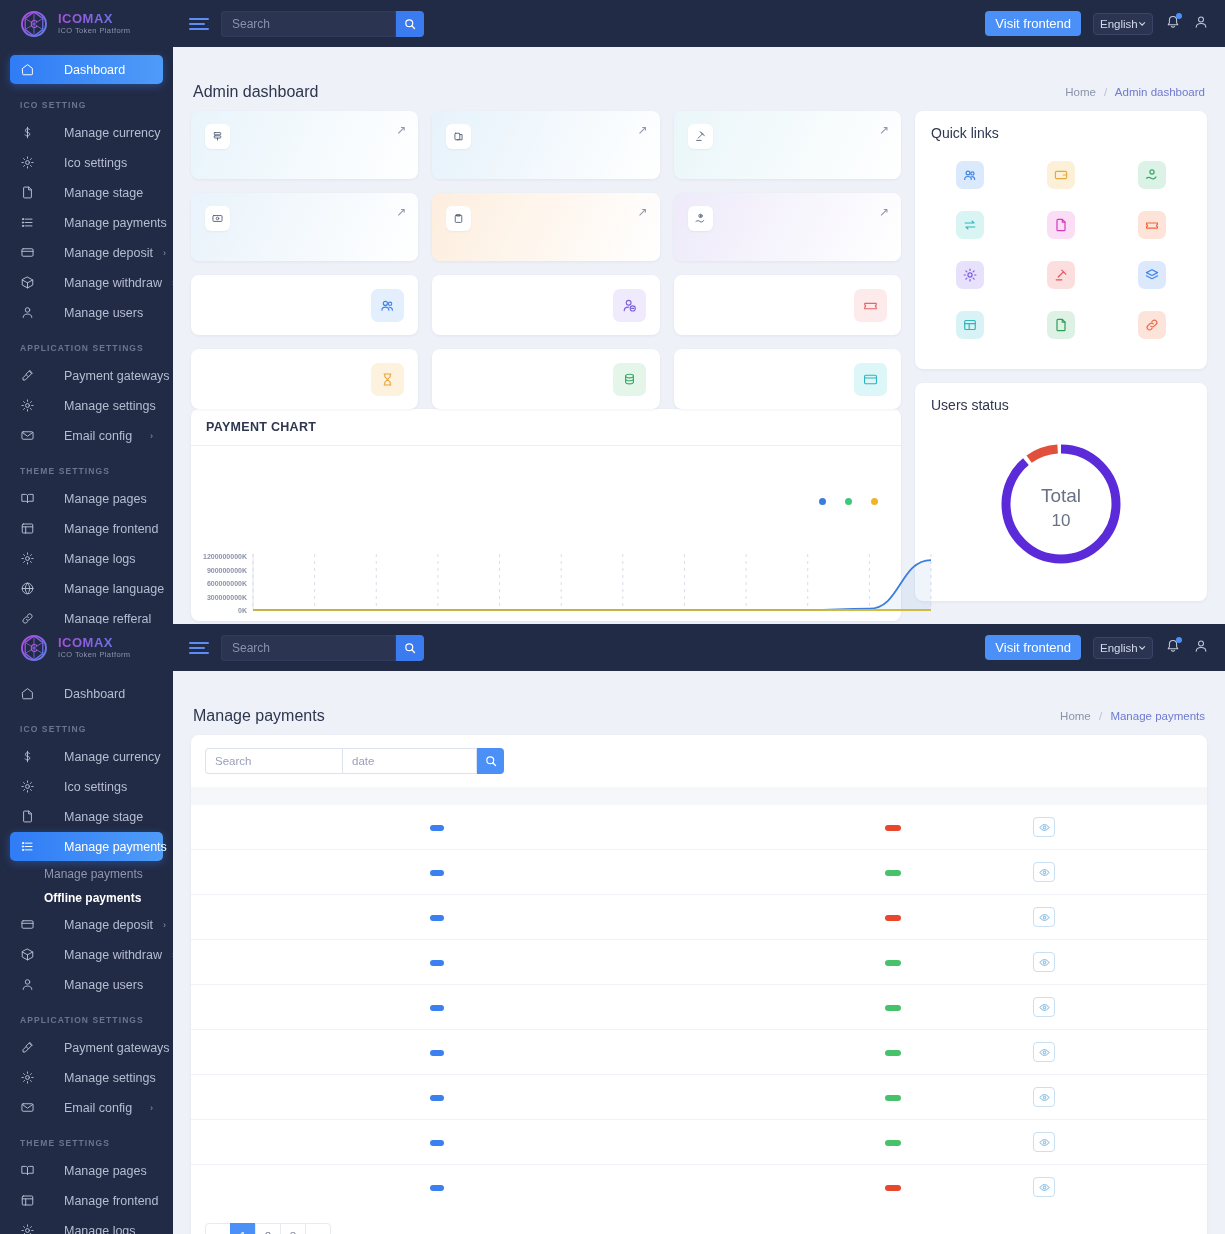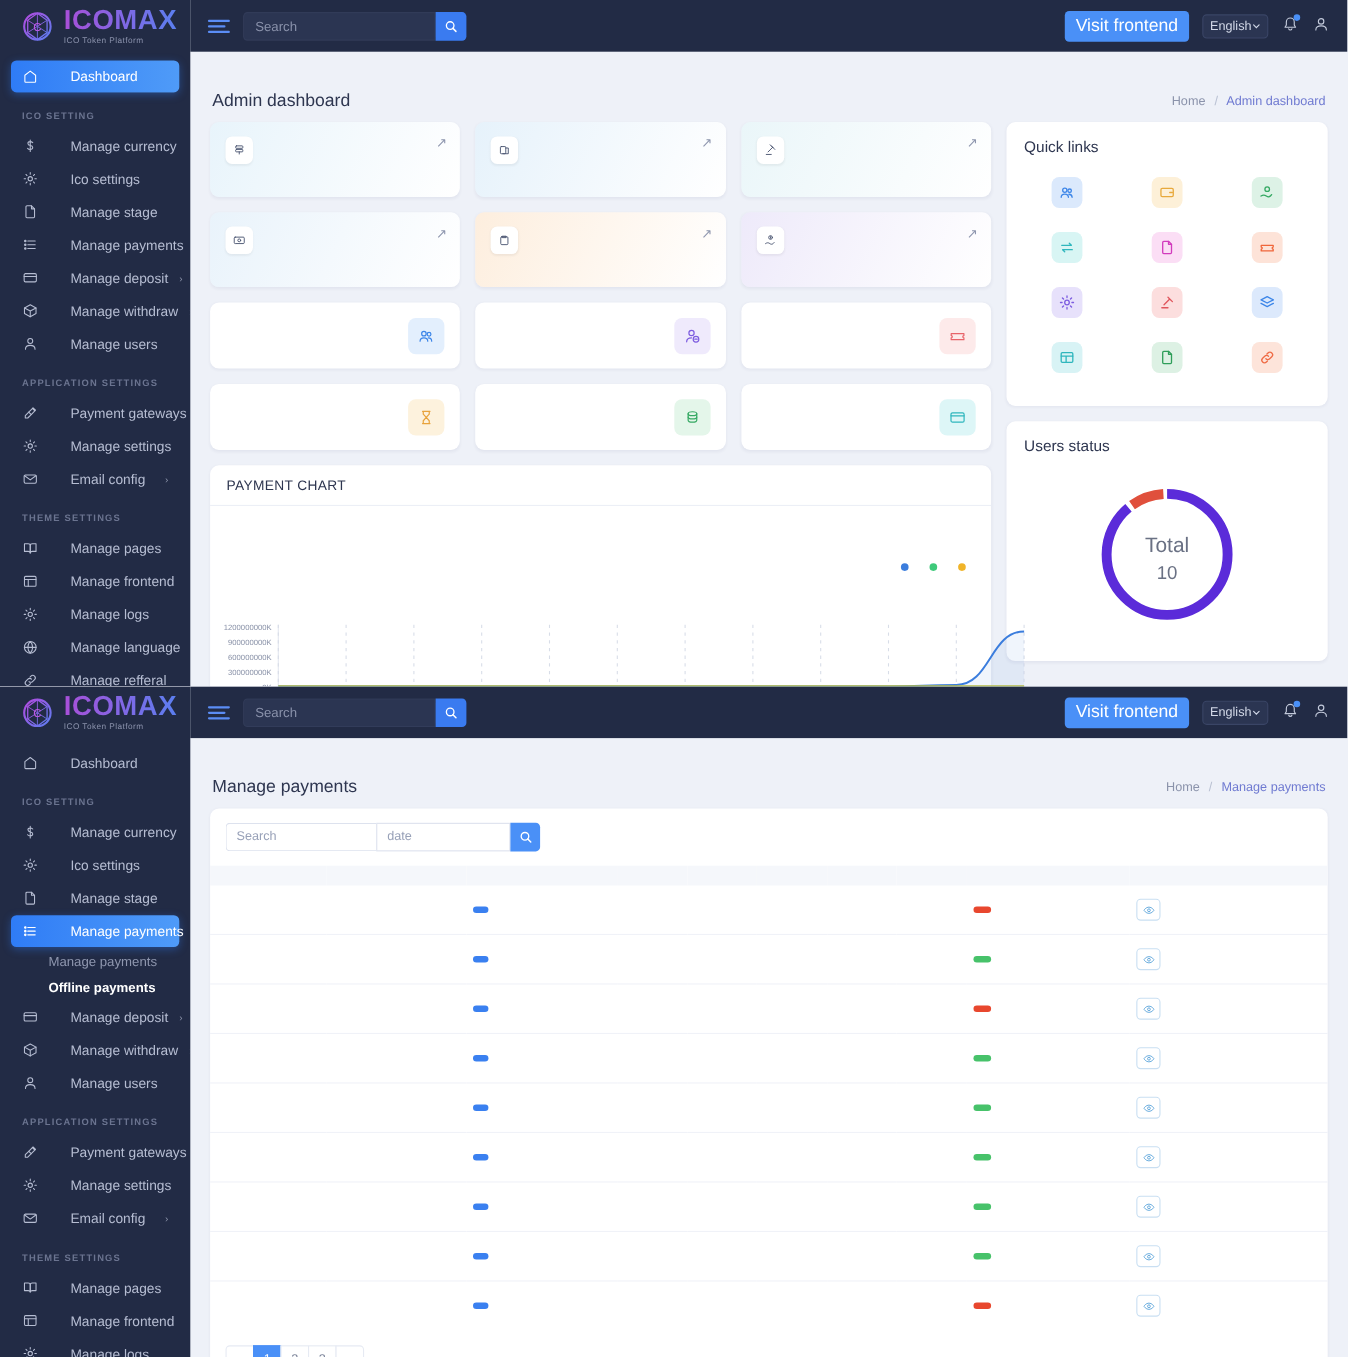--- a/index.html
+++ b/index.html
@@ -16,21 +16,21 @@
 
   
   .sidebar {
     position: absolute; left: 0; top: 0; width: 173px; height: 100%;
     background: #222b45; overflow: hidden;
   }
   .brand { height: 47px; display: flex; align-items: center; padding-left: 18px; gap: 8px; }
   .brand-mark { width: 32px; height: 32px; flex: none; }
   .brand-text { line-height: 1; }
   .brand-name {
-    font-size: 25px; font-weight: bold; letter-spacing: .5px;
+    font-size: 13px; font-weight: bold; letter-spacing: .5px;
     background: linear-gradient(90deg,#a94fd8,#5b7ff0);
     -webkit-background-clip: text; background-clip: text; color: transparent; text-decoration: underline;
   }
   .brand-sub { font-size: 7.5px; color: #8c93ad; letter-spacing: .4px; margin-top: 2px; }
 
   .nav { padding: 8px 10px 0; }
   .nav-section {
     font-size: 8.5px; letter-spacing: 1.1px; color: #6b7490;
     font-weight: bold; margin: 16px 0 8px 10px;
   }
@@ -67,21 +67,21 @@
     font-family: inherit; outline: none;
   }
   .search-input::placeholder { color: #8a92ab; }
   .search-btn {
     width: 28px; background: #3a7bf0; border: none; border-radius: 0 4px 4px 0;
     display: flex; align-items: center; justify-content: center; cursor: pointer;
   }
   .topbar-right { margin-left: auto; display: flex; align-items: center; gap: 12px; }
   .visit-btn {
     background: #4a90f7; color: #fff; border: none; border-radius: 4px;
-    font-size: 16px; padding: 5px 10px; font-family: inherit; cursor: pointer;
+    font-size: 13px; padding: 5px 10px; font-family: inherit; cursor: pointer;
   }
   .lang-select {
     background: #2b3552; border: 1px solid #3a4566; border-radius: 4px;
     color: #d3d9e8; font-size: 11.5px; padding: 4px 6px; width: 60px;
     display: flex; align-items: center; justify-content: space-between; cursor: pointer;
   }
   .bell-wrap { position: relative; }
   .bell-dot {
     position: absolute; top: -1px; right: -1px; width: 6px; height: 6px;
     border-radius: 50%; background: #4a90f7;
@@ -135,21 +135,21 @@
 
   
   .panel { background: #fff; border-radius: 8px; box-shadow: 0 1px 3px rgba(30,40,80,.06); }
   .panel-title { font-size: 14px; color: #2e3650; padding: 14px 16px 4px; }
   .ql-grid { display: grid; grid-template-columns: repeat(3,1fr); padding: 8px 10px 16px; }
   .ql-item { display: flex; flex-direction: column; align-items: center; gap: 6px; padding: 8px 0; cursor: pointer; }
   .ql-icon { width: 28px; height: 28px; border-radius: 7px; display: flex; align-items: center; justify-content: center; }
   .ql-label { font-size: 10.5px; color: #5a6480; }
 
   
-  .chart-card { background: #fff; border-radius: 8px; box-shadow: 0 1px 3px rgba(30,40,80,.06); margin-top: 14px; }
+  .chart-card { background: #fff; border-radius: 8px; box-shadow: 0 1px 3px rgba(30,40,80,.06); margin-top: 0; font-weight: bold; }
   .chart-head {
     padding: 11px 15px; border-bottom: 1px solid #eceff6;
     font-size: 12.5px; letter-spacing: .3px; color: #2e3650;
   }
   .chart-body { position: relative; height: 175px; }
   .chart-legend {
     position: absolute; right: 18px; top: 52px; display: flex; gap: 14px;
     font-size: 10.5px; color: #5c6party;
   }
   .chart-legend { color: #5c667f; }
@@ -160,21 +160,21 @@
 
   
   .table-panel { background: #fff; border-radius: 8px; box-shadow: 0 1px 3px rgba(30,40,80,.06); }
   .table-filter { padding: 13px 14px; display: flex; }
   .filter-input {
     height: 26px; border: 1px solid #dde2ee; background: #fff;
     padding: 0 9px; font-size: 11.5px; font-family: inherit; color: #4a5470; outline: none;
   }
   .filter-input::placeholder { color: #98a1b8; }
   .filter-a { width: 137px; border-radius: 4px 0 0 4px; border-right: none; }
-  .filter-b { width: 122px; border-radius: 0; }
+  .filter-b { width: 135px; border-radius: 0; }
   .filter-btn {
     width: 27px; background: #4a90f7; border: none; border-radius: 0 4px 4px 0;
     display: flex; align-items: center; justify-content: center; cursor: pointer;
   }
   table { width: 100%; border-collapse: collapse; }
   thead th {
     background: #f5f7fb; font-size: 9.5px; letter-spacing: .5px; font-weight: normal;
     color: #6d758e; text-align: left; padding: 9px 6px; white-space: nowrap;
   }
   thead th:first-child { padding-left: 14px; }

